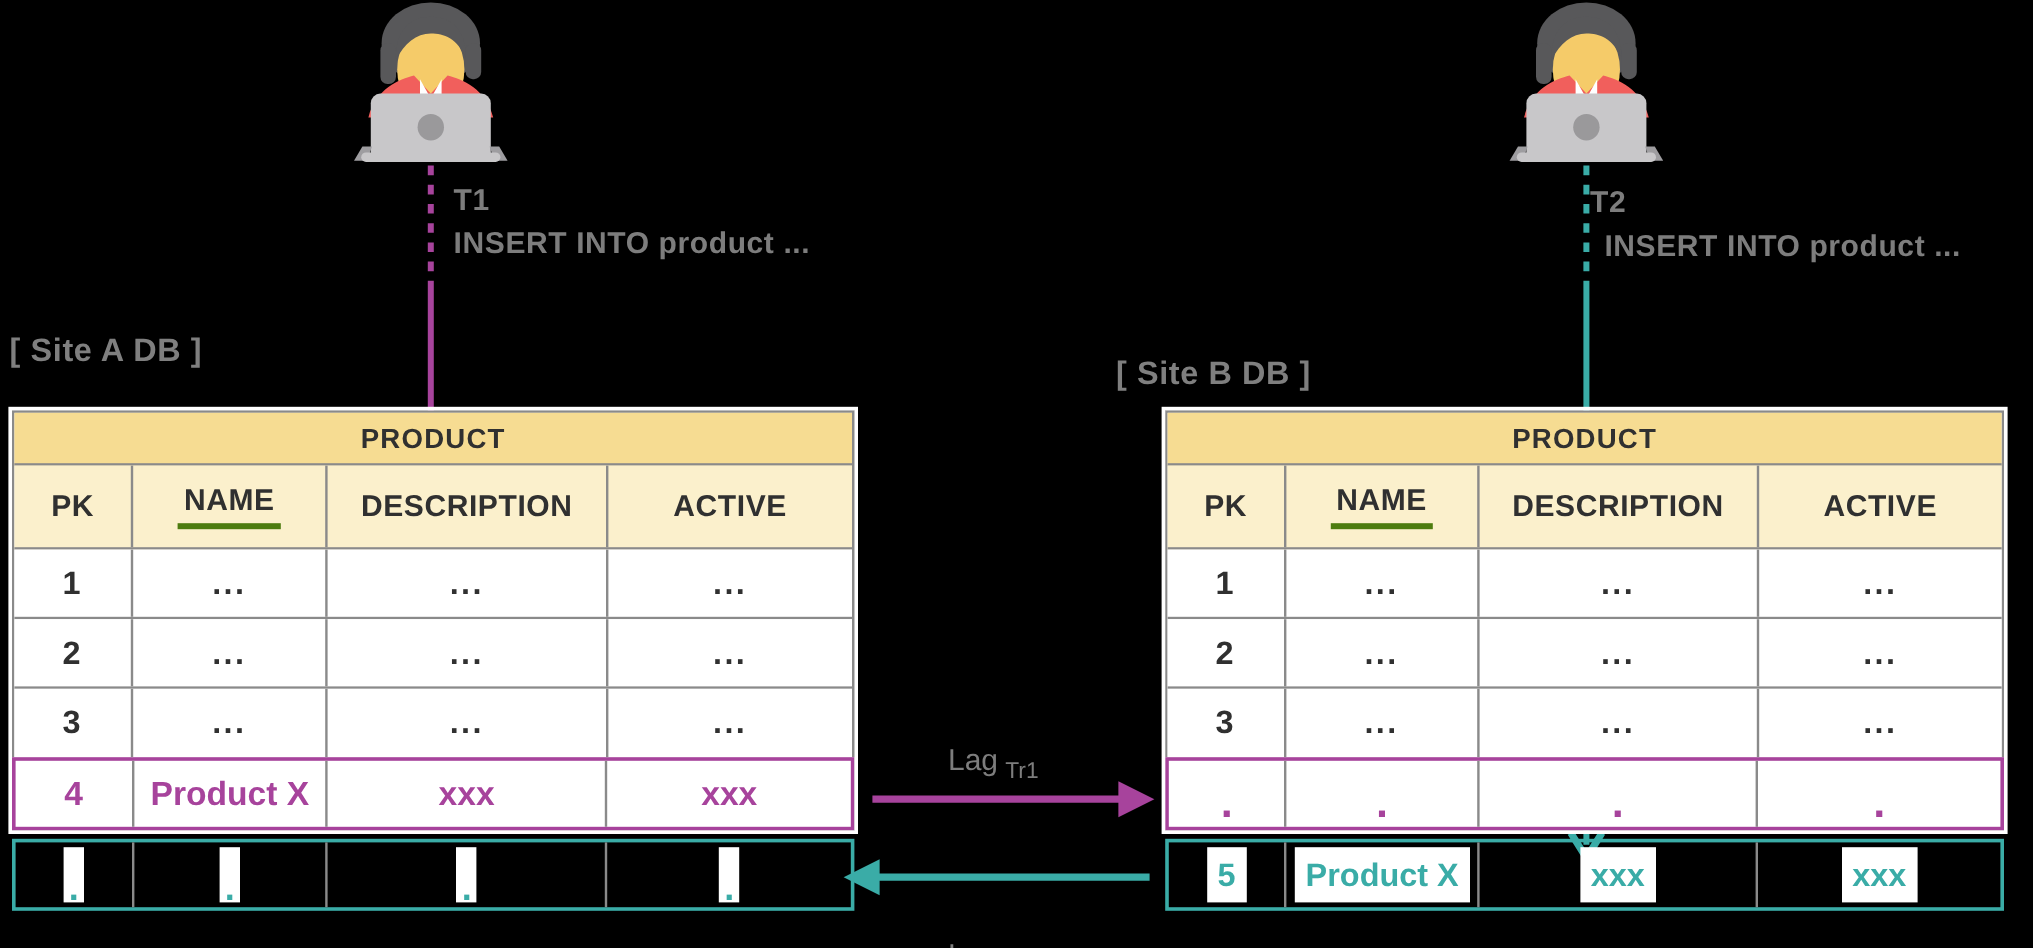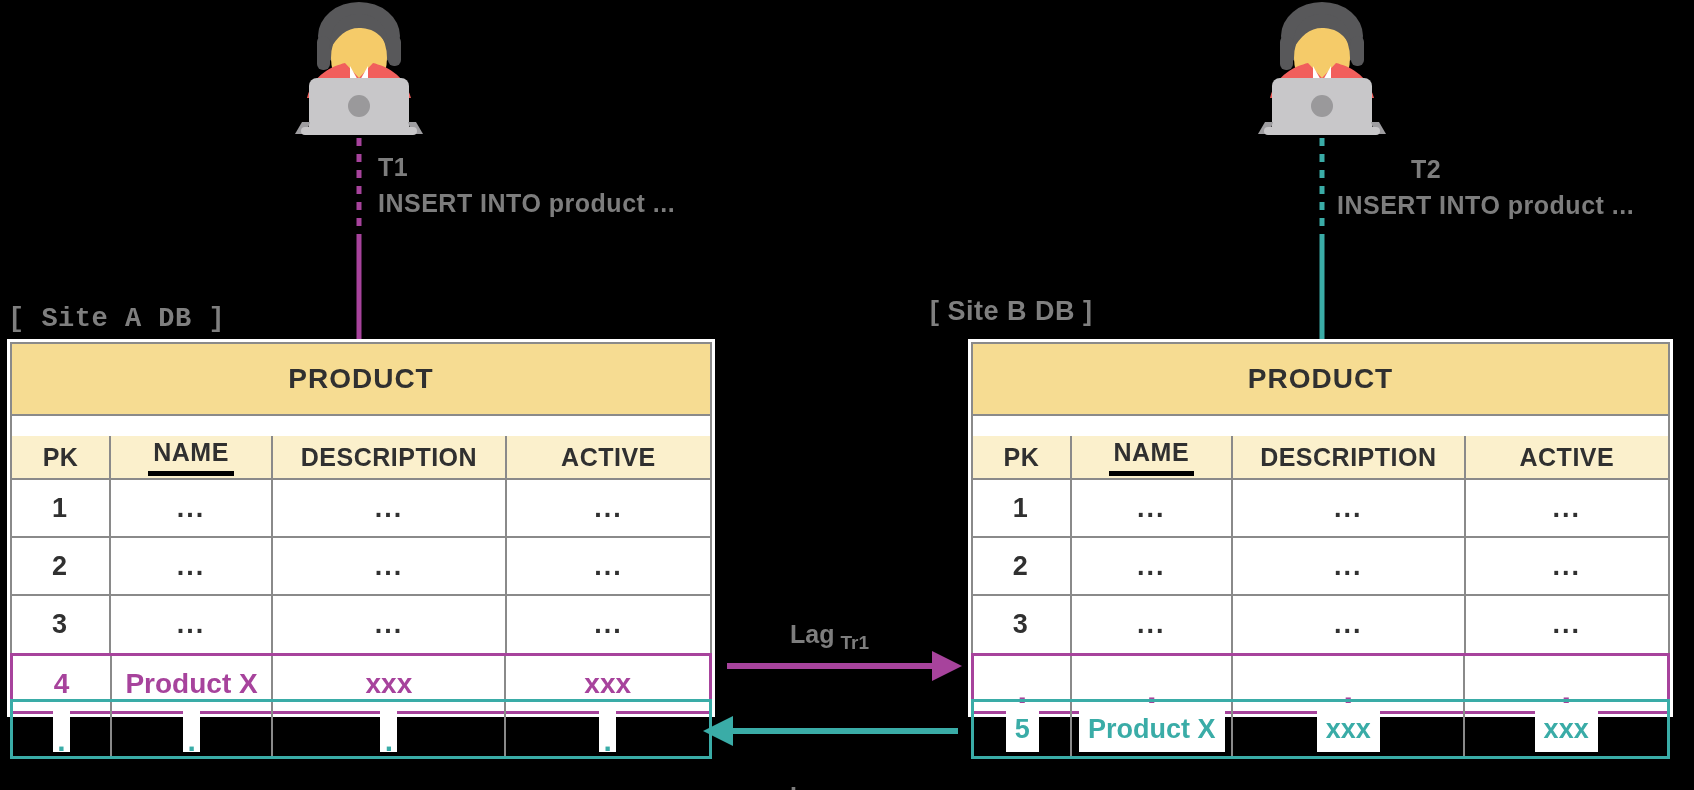--- a/index.html
+++ b/index.html
@@ -23,52 +23,52 @@
 
   
   .person{position:absolute;width:132px;height:136px;}
   #person-a{left:293px;top:0;}
   #person-b{left:1256px;top:0;}
 
   
   .t-label{position:absolute;color:var(--label-gray);font-size:25px;font-weight:bold;letter-spacing:.5px;white-space:nowrap;}
   #t1-label{left:378px;top:153px;text-align:center;}
   #insert-a-label{left:378px;top:189px;}
-  #t2-label{left:1411px;top:155px;}
+  #t2-label{left:1325px;top:155px;}
   #insert-b-label{left:1337px;top:191px;}
   .site-label{position:absolute;color:#7f7f7f;font-size:27px;font-weight:bold;letter-spacing:.5px;white-space:nowrap;}
-  #site-a-label{left:8px;top:304px;font-family:Liberation Mono, monospace;}
+  #site-a-label{left:8px;top:277px;}
   #site-b-label{left:930px;top:296px;}
-  .lag-label{position:absolute;color:var(--label-gray);font-size:25px;font-weight:bold;white-space:nowrap;}
+  .lag-label{position:absolute;color:var(--label-gray);font-size:25px;font-weight:normal;white-space:nowrap;}
   .lag-label sub{font-size:19px;margin-left:6px;}
   #lag1-label{left:790px;top:620px;}
   #lag2-label{left:790px;top:782px;}
 
   
   .db-table{
     position:absolute;background:#fff;border:2px solid var(--border-gray);
     outline:3px solid #fff;
   }
   #table-a{left:10px;top:342px;width:702px;}
   #table-b{left:971px;top:342px;width:699px;}
 
   .t-title{
-    height:72px;background:var(--hdr-yellow);border-bottom:2px solid var(--border-gray);
+    height:44px;background:var(--hdr-yellow);border-bottom:2px solid var(--border-gray);
     display:flex;align-items:center;justify-content:center;
-    font-size:28px;font-weight:bold;color:var(--ink);letter-spacing:1px;
+    font-size:23px;font-weight:bold;color:var(--ink);letter-spacing:1px;
   }
   .t-cols,.t-row,.row-ins,.teal-row{
     display:grid;grid-template-columns:14.2% 23.2% 33.5% auto;
   }
   .cell{display:flex;align-items:center;justify-content:center;border-right:2px solid var(--border-gray);min-width:0;}
   .cell:last-child{border-right:none;}
 
-  .t-cols{height:44px;background:var(--subhdr-yellow);border-bottom:2px solid var(--border-gray);margin-top:20px;}
+  .t-cols{height:70px;background:var(--subhdr-yellow);border-bottom:2px solid var(--border-gray);}
   .t-cols .cell{font-size:25px;font-weight:bold;color:var(--ink);letter-spacing:.5px;}
-  .u{border-bottom:5px solid #000000;padding:0 5px 4px;}
+  .u{border-bottom:5px solid #4d7c0f;padding:0 5px 4px;}
 
   .t-row{height:58px;background:#fff;border-bottom:2px solid var(--border-gray);}
   .t-row.no-bb{border-bottom:none;height:57px;}
   .t-row .cell{color:var(--ink);font-weight:bold;font-size:27px;letter-spacing:2px;}
 
   .row-ins{
     height:61px;background:#fff;border:3px solid var(--magenta);
     margin:0 -2px -2px -2px;
   }
   .row-ins .cell{color:var(--magenta);font-weight:bold;font-size:28px;}

